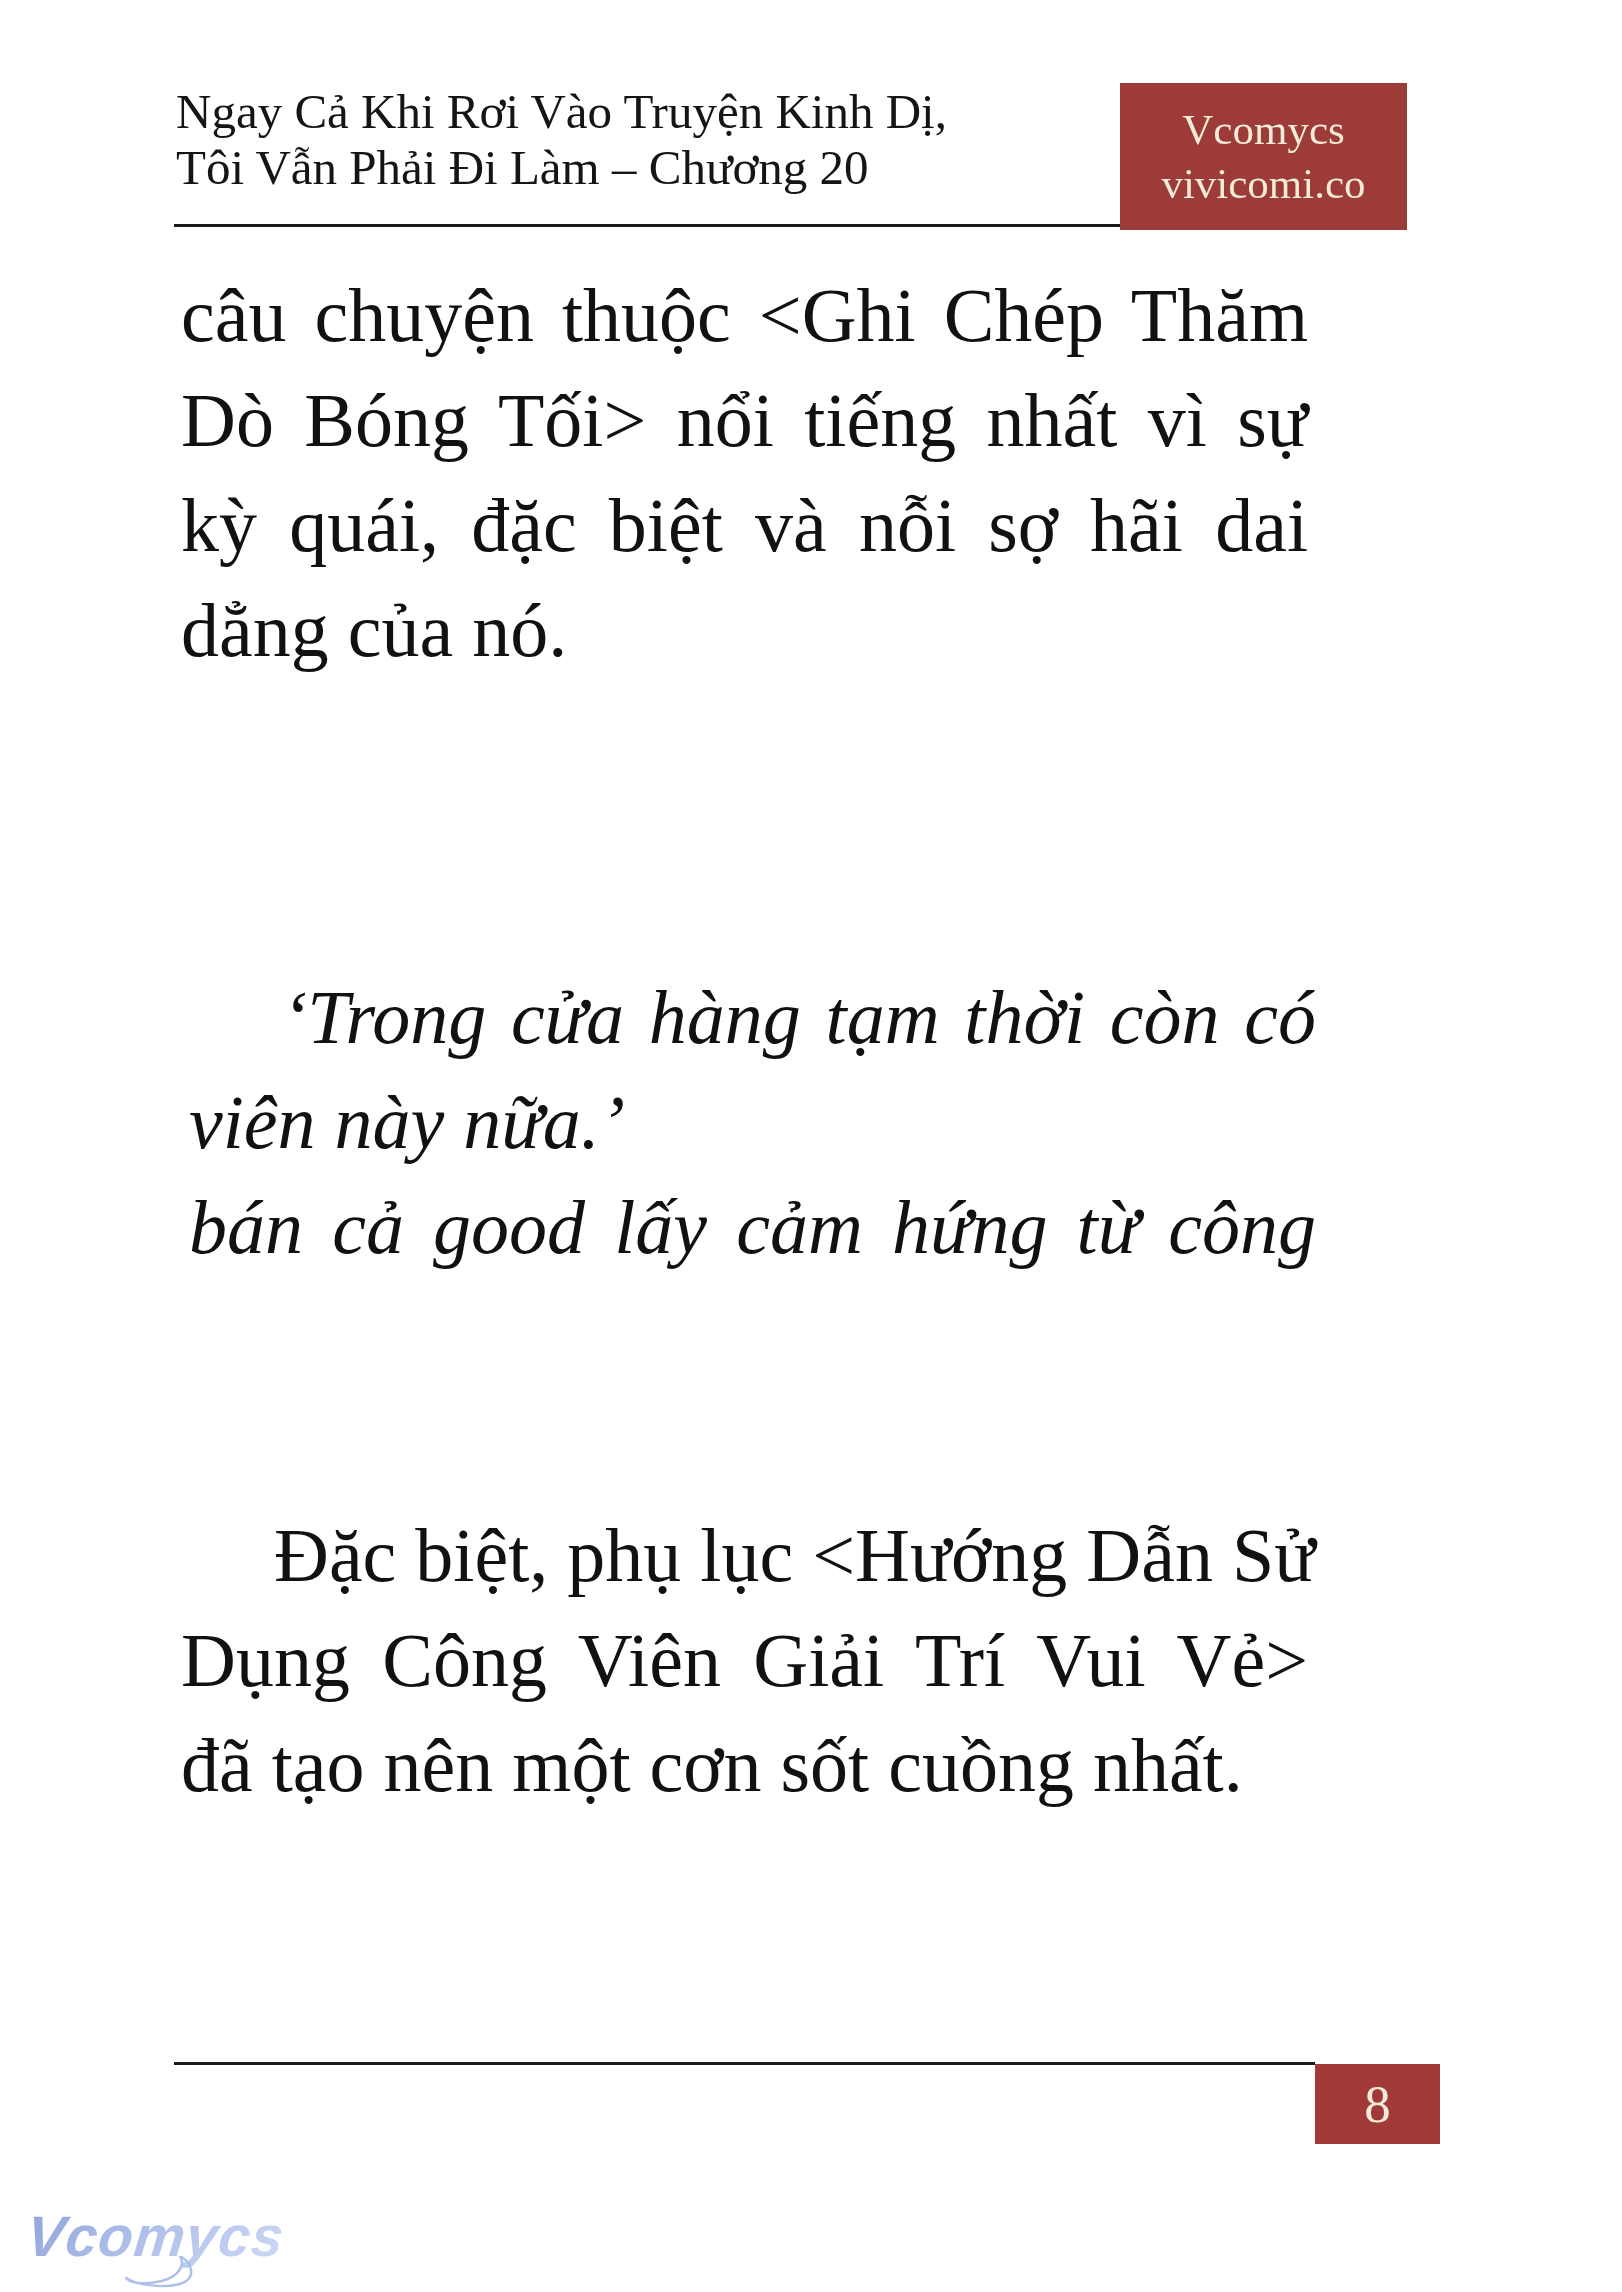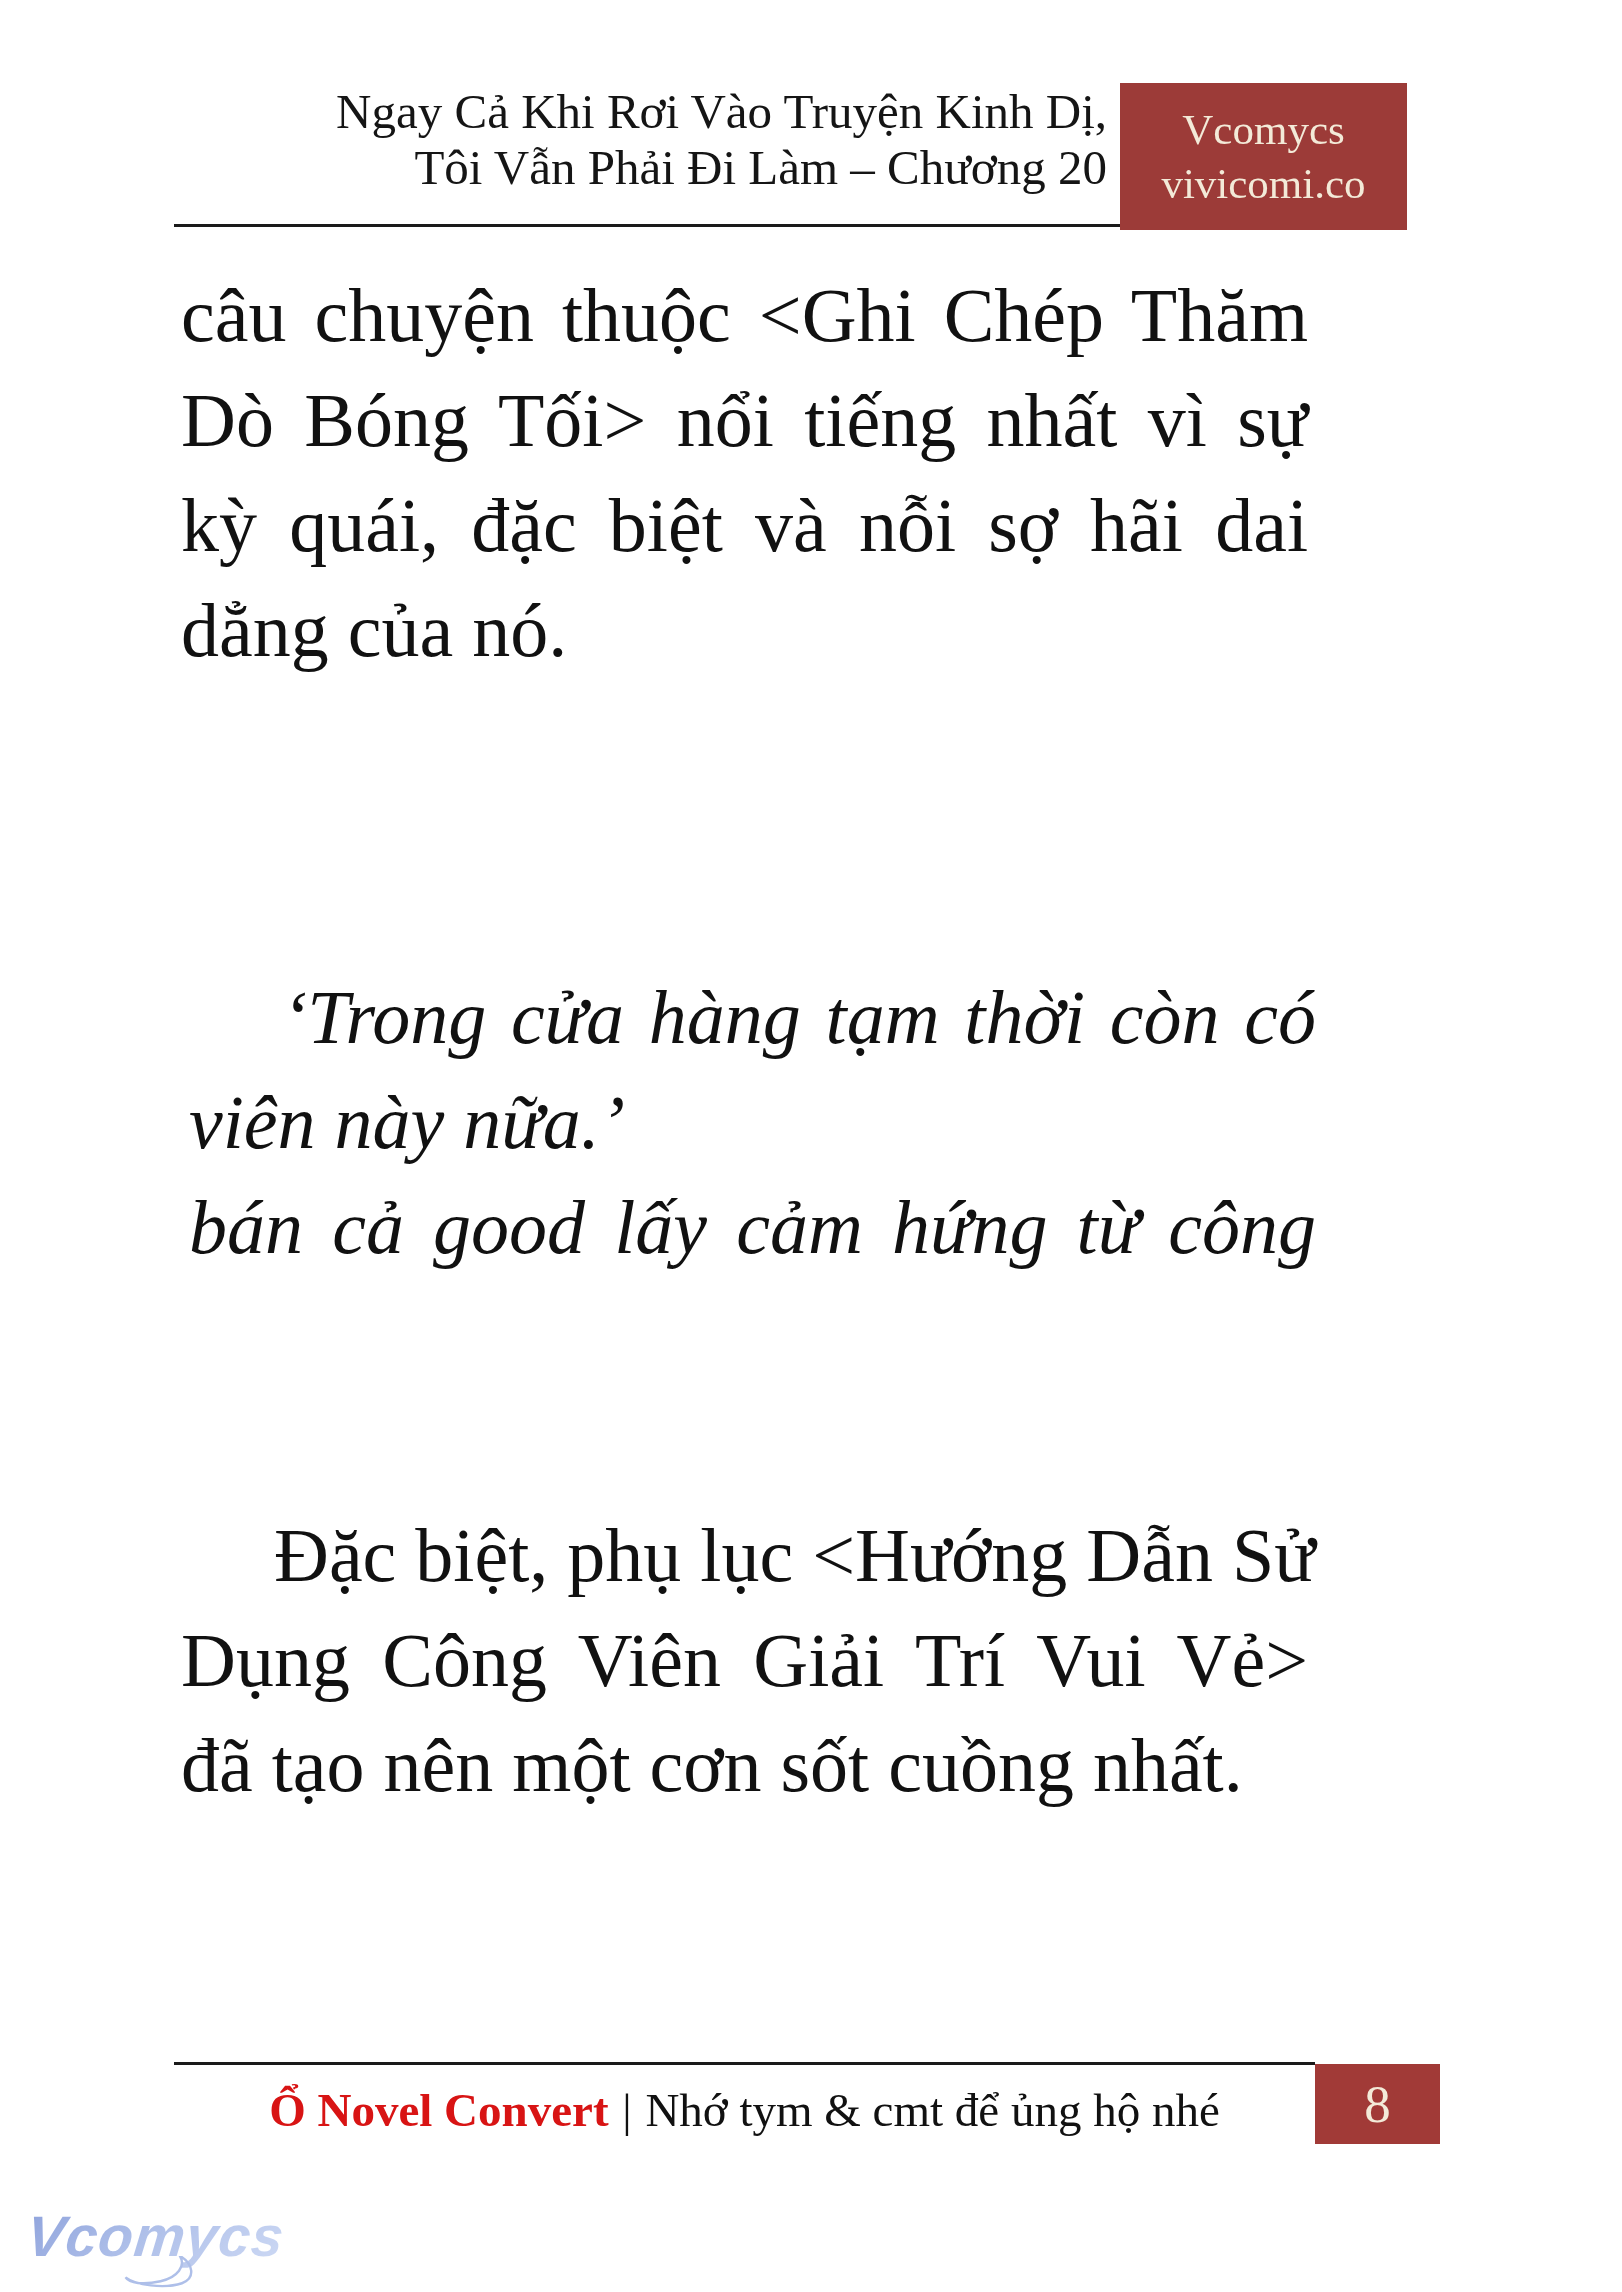--- a/index.html
+++ b/index.html
@@ -8,21 +8,21 @@
     width:1622px;height:2293px;
     background:#ffffff;
     font-family:"Liberation Serif","DejaVu Serif",serif;
     color:#111;
     overflow:hidden;
   }
 
   
   .header-title{
     position:absolute;left:176px;top:84px;width:931px;
-    text-align:right;font-size:49px;line-height:56px;color:#151515;
+    text-align:left;font-size:49px;line-height:56px;color:#151515;
   }
   .brand-box{
     position:absolute;left:1120px;top:83px;width:287px;height:147px;
     background:#9c3b38;
     display:flex;flex-direction:column;align-items:center;justify-content:center;
     color:#f3ead8;font-size:43px;line-height:54px;text-align:center;
   }
   .header-rule{
     position:absolute;left:174px;top:224px;width:1233px;height:2.9px;background:#1a1a1a;
   }
@@ -101,23 +101,20 @@
       </div>
       <div class="paragraph p2">
         <div class="line indent">Đặc biệt, phụ lục &lt;Hướng Dẫn Sử</div>
         <div class="line">Dụng Công Viên Giải Trí Vui Vẻ&gt;</div>
         <div class="line last">đã tạo nên một cơn sốt cuồng nhất.</div>
       </div>
     </div>
 
   <div class="footer-rule"></div>
 
-  <div class="footer-line">
-    <span class="f-brand">Ổ Novel Convert</span><span class="f-sep">|</span><span class="f-msg">Nhớ tym &amp; cmt để ủng hộ nhé</span>
-  </div>
 
   <div class="page-num-box">
     <span>8</span>
   </div>
 
   <div class="watermark">
     <span class="wm-text">Vcomycs</span>
     <svg width="118" height="35" viewBox="0 0 120 36">
       <path d="M60 0 C 66 10, 58 22, 40 26 C 22 30, 8 28, 4 22 C 14 30, 44 34, 62 28 C 76 23, 74 8, 60 0 Z" fill="none" stroke="#aebfe9" stroke-width="2.5"></path>
     </svg>

